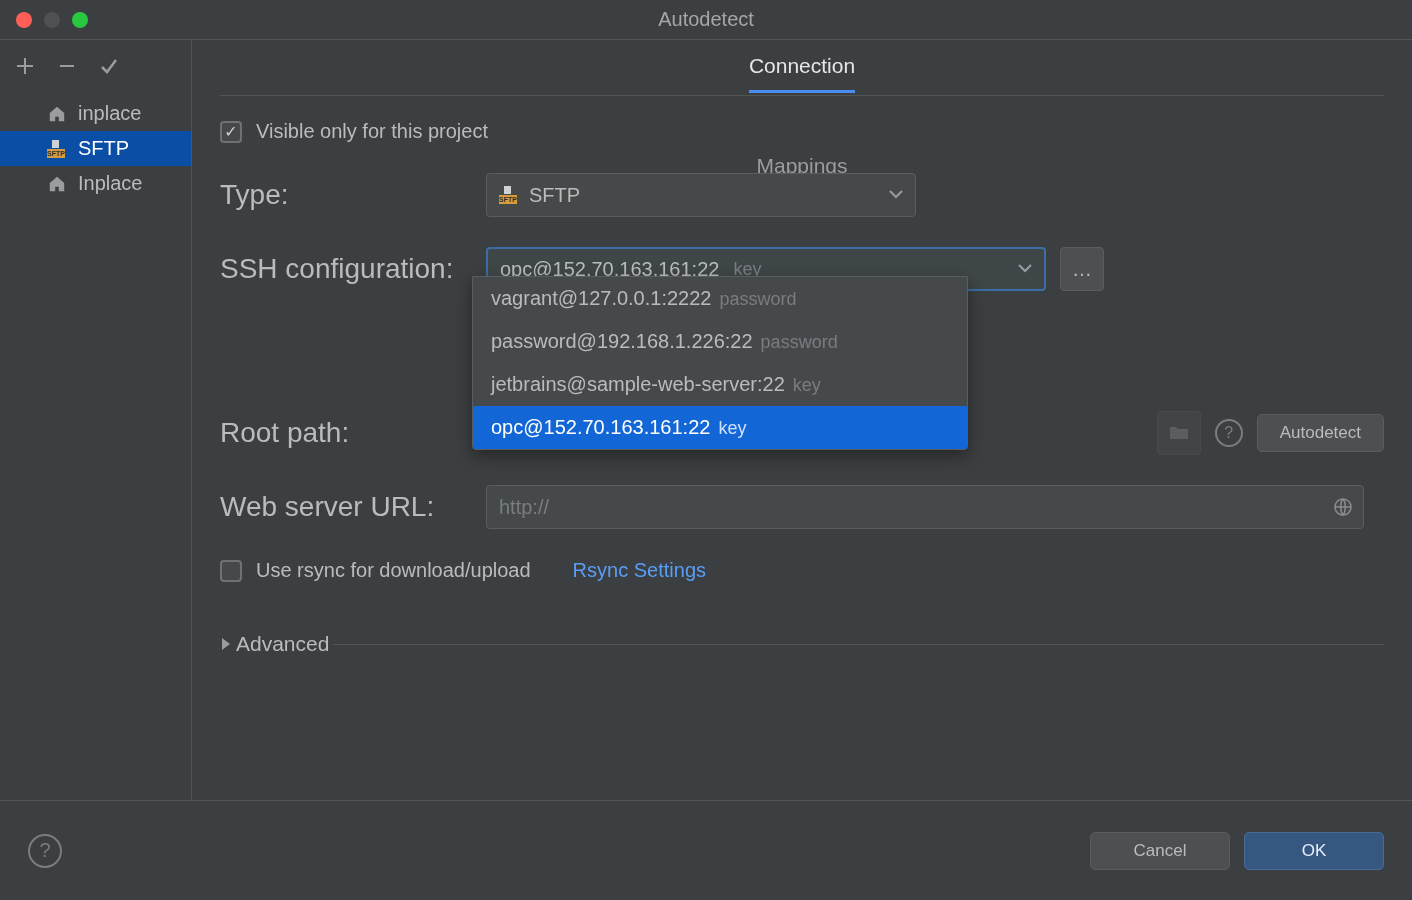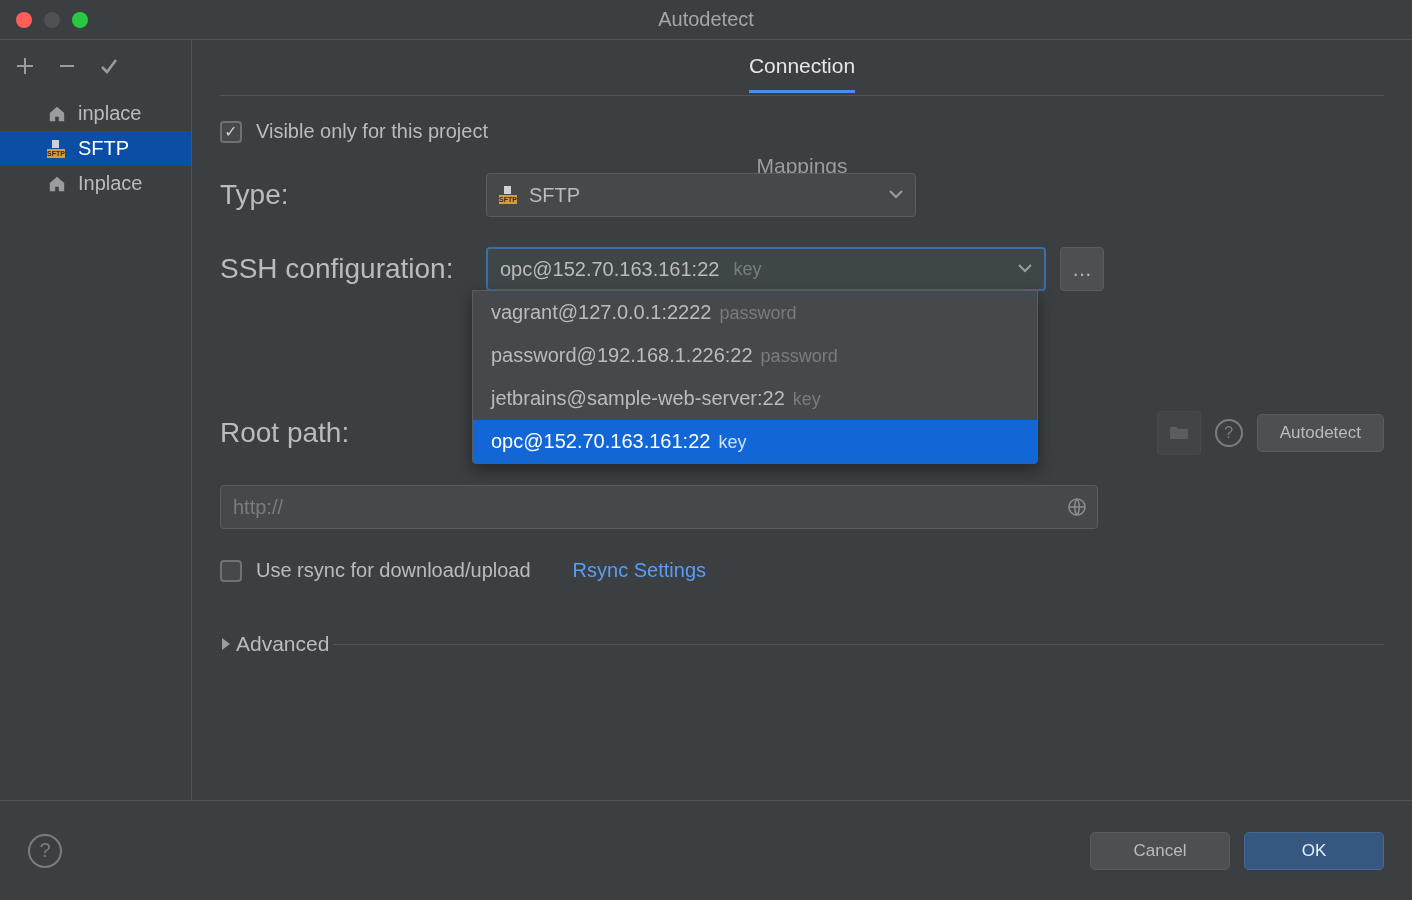--- a/index.html
+++ b/index.html
@@ -160,22 +160,22 @@
     width: 44px; height: 44px;
     background: var(--button-bg);
     border: 1px solid var(--border);
     border-radius: 4px;
     display: inline-flex; align-items:center; justify-content:center;
     color: var(--text);
   }
   .dropdown {
     position: absolute;
     left: 280px;
-    top: 250px;
-    width: 566px;
+    top: 236px;
+    width: 496px;
     background: #46494b;
     border: 1px solid #5a5d5f;
     border-radius: 0 0 4px 4px;
     box-shadow: 0 6px 16px rgba(0,0,0,0.4);
     z-index: 50;
   }
   .dropdown-item {
     padding: 10px 18px;
     display: flex;
     align-items: baseline;
@@ -375,20 +375,21 @@
                   <path d="M1 2h6l2 2h10v10H1z"></path>
                 </svg>
             </span>
           </div>
           <span style="width:28px;height:28px;border:2px solid #7a7d80;border-radius:50%;display:inline-flex;align-items:center;justify-content:center;color:#7a7d80;font-size:16px">?</span>
           <div class="btn">Autodetect</div>
         </div>
       </div>
 
       <div class="row">
+        <div class="label-col">Web server URL:</div>
         <div class="input-wide">
           <span>http://</span>
           <span class="right-icon">
             <svg width="20" height="20" viewBox="0 0 20 20" fill="none" stroke="currentColor" stroke-width="1.5">
                 <circle cx="10" cy="10" r="8"></circle>
                 <path d="M2 10h16M10 2c3 3 3 13 0 16M10 2c-3 3-3 13 0 16"></path>
               </svg>
           </span>
         </div>
       </div>

